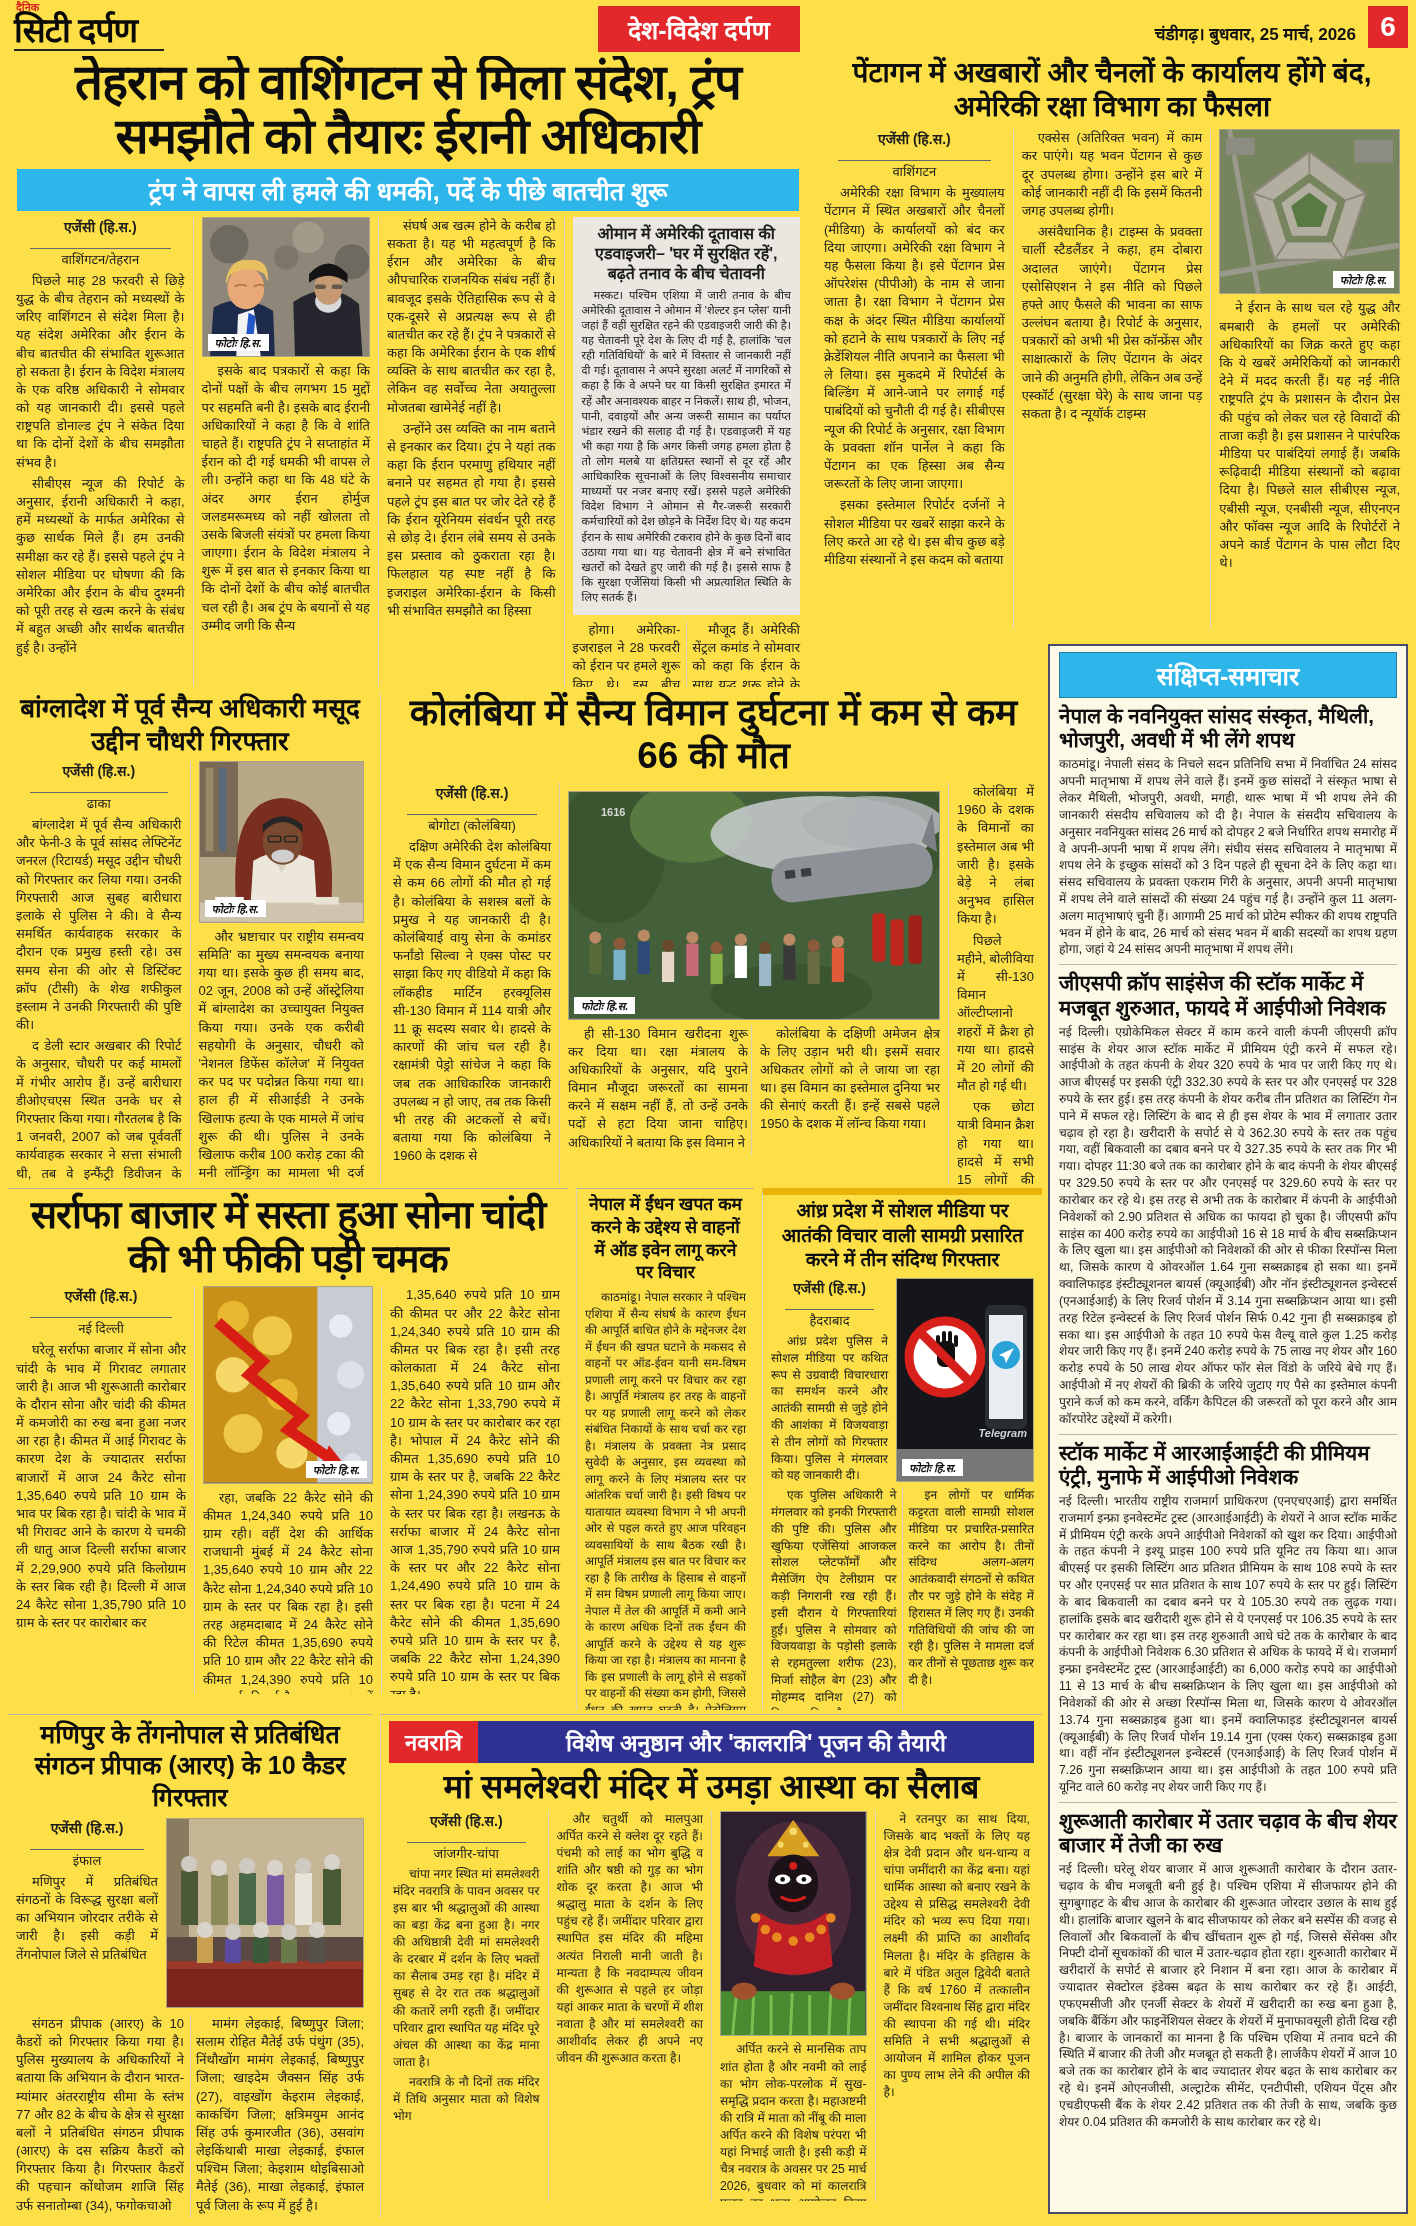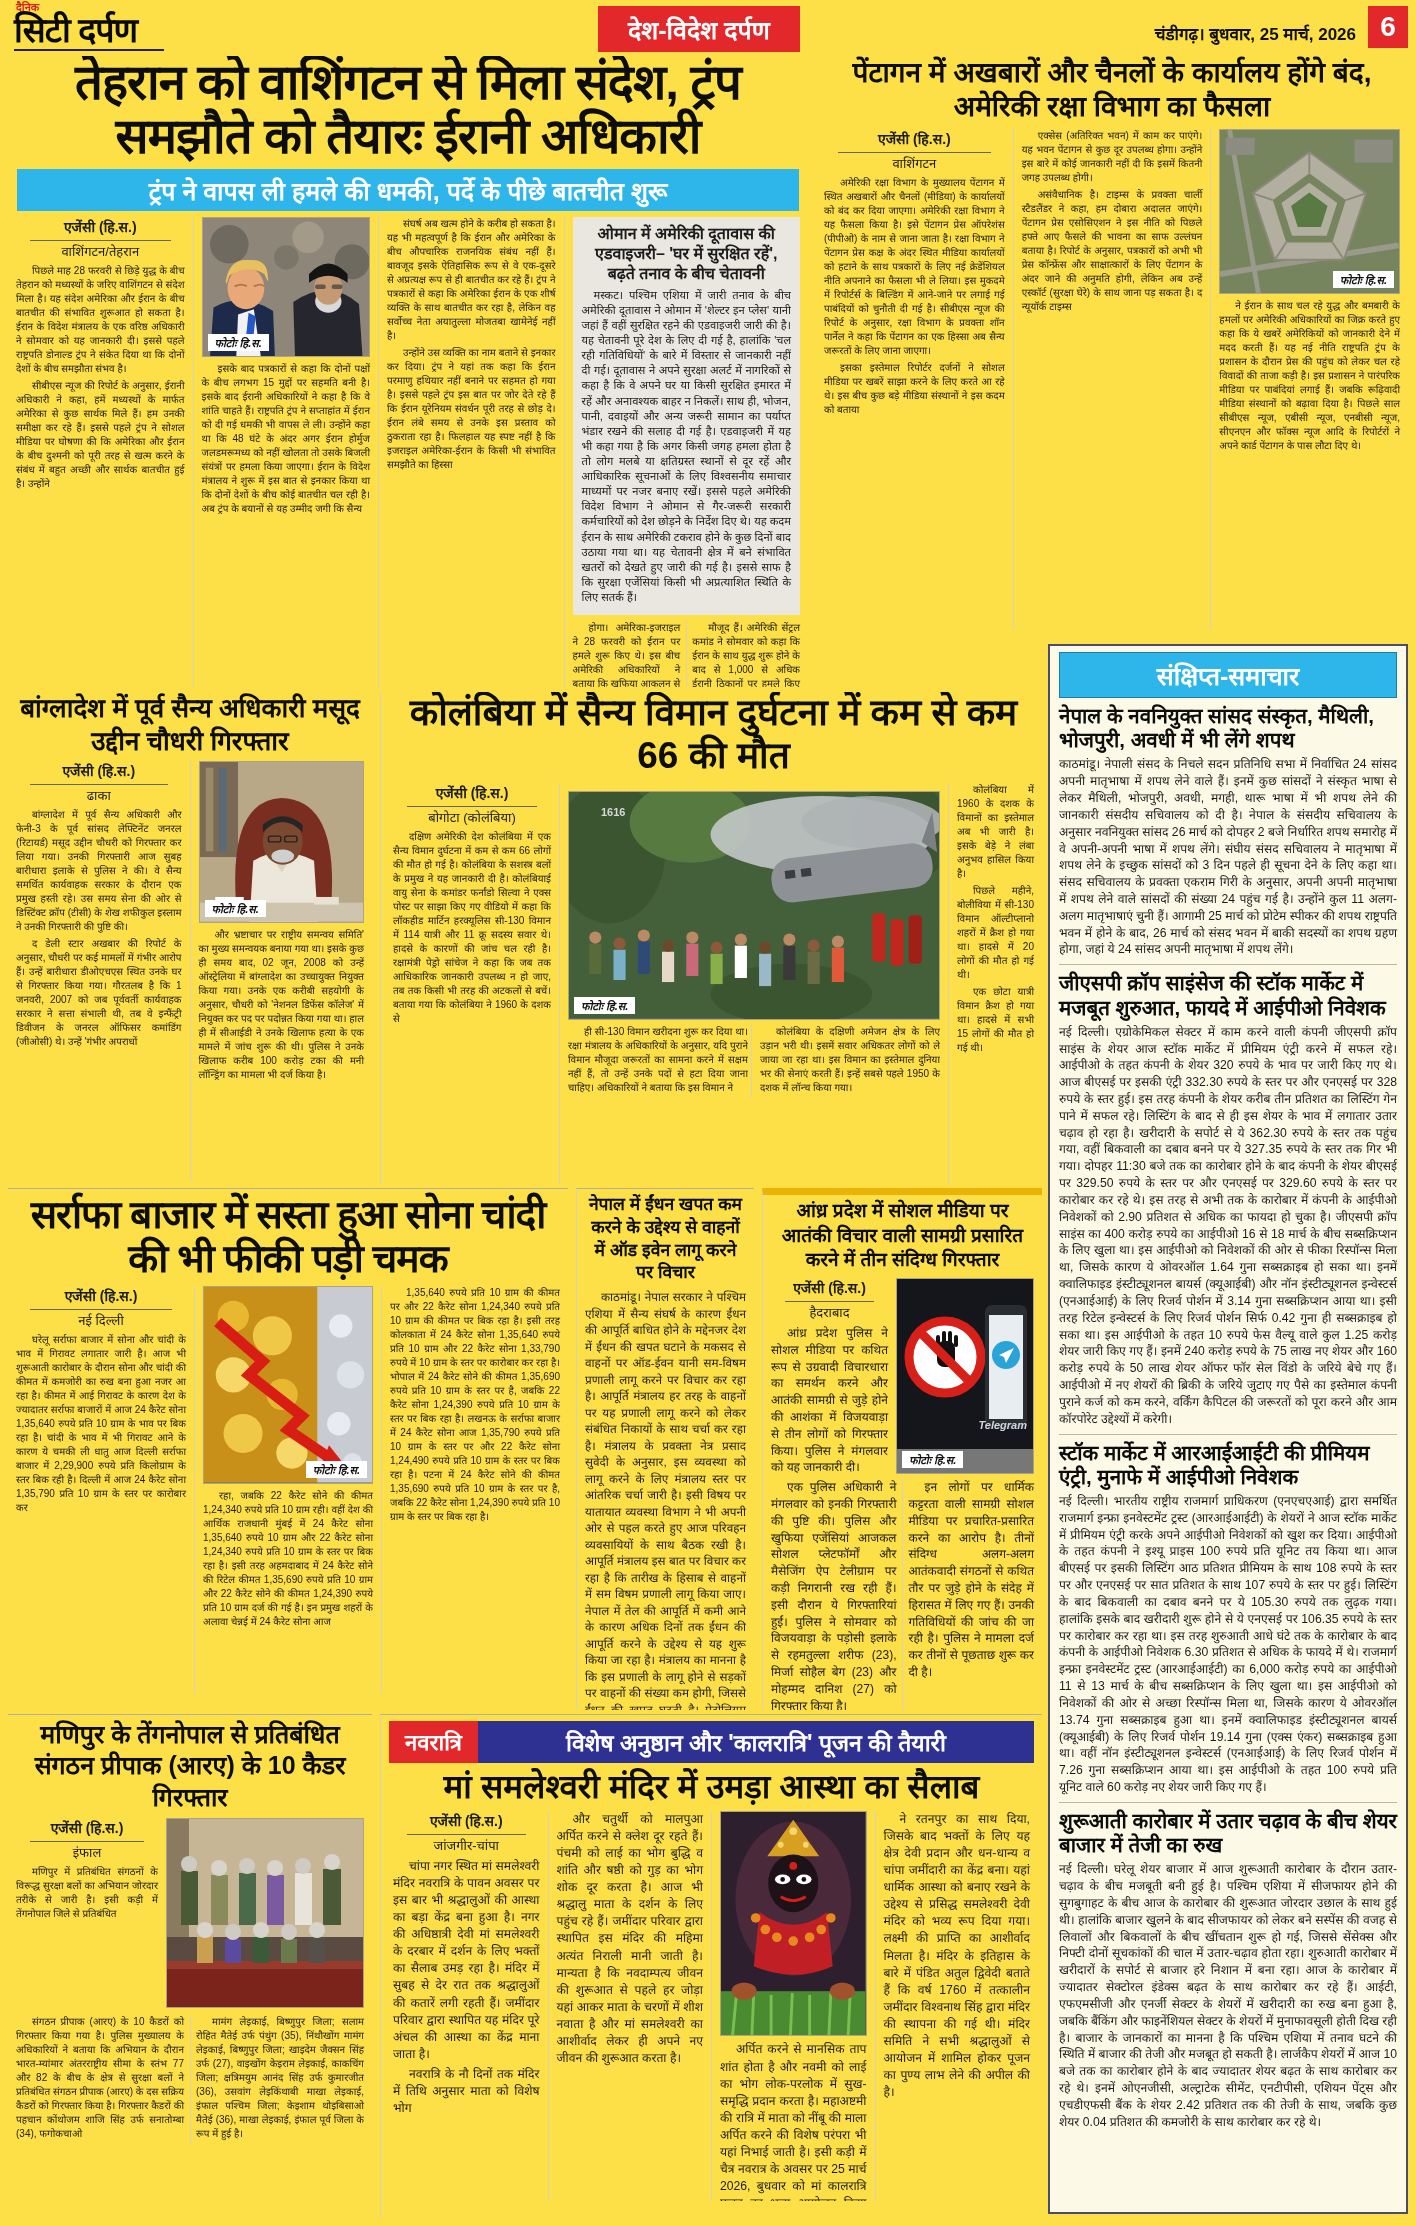--- a/index.html
+++ b/index.html
@@ -12,23 +12,23 @@
   .logo{font-size:34px;font-weight:900;letter-spacing:-1px;color:#090909;}
   .logo-rule{height:2px;background:#222;margin-top:2px;width:150px;}
   .section-banner{position:absolute;left:598px;top:6px;background:#e2282b;color:#fff;
         font-weight:800;font-size:25px;padding:6px 30px;}
   .edition-line{position:absolute;right:60px;top:22px;font-weight:bold;font-size:17px;color:#111;}
   .page-num{position:absolute;right:8px;top:6px;width:40px;height:42px;background:#e2282b;color:#fff;
         font-size:28px;font-weight:800;display:flex;align-items:center;justify-content:center;}
   
   .article{position:absolute;overflow:hidden;}
   .hl{font-weight:800;color:#0d0d0d;text-align:center;margin:0;}
-  .byline{font-weight:bold;text-align:center;font-size:14px;margin:0 14px 1px;padding-bottom:4px;border-bottom:1px solid #666;}
+  .byline{font-weight:bold;text-align:center;font-size:14px;margin:0 14px 1px;padding-bottom:12px;border-bottom:1px solid #666;}
   .dateline{text-align:center;font-size:13px;margin-bottom:4px;}
-  p{margin:0 0 3px;text-indent:16px;text-align:justify;font-size:10px;line-height:1.40;}
+  p{margin:0 0 3px;text-indent:16px;text-align:justify;font-size:13px;line-height:1.40;}
   .cols{display:flex;}
   .col{flex:1;padding:0 8px;min-width:0;overflow:hidden;}
   .col+.col{border-left:1px solid #d9d2b8;}
   figure{margin:0 0 5px;position:relative;border:1px solid #a9a38c;background:#777;}
   figure svg{display:block;width:100%;height:auto;}
   .cap{position:absolute;bottom:5px;left:5px;background:#ffffff;color:#111;font-size:11px;
        font-weight:bold;padding:1px 7px;font-style:italic;}
   .cap.right{left:auto;right:5px;}
   .photo-label{position:absolute;color:#2b2b2b;font-size:11px;font-weight:bold;}
   .twocol{columns:2;column-gap:12px;column-rule:1px solid #d9d2b8;}

